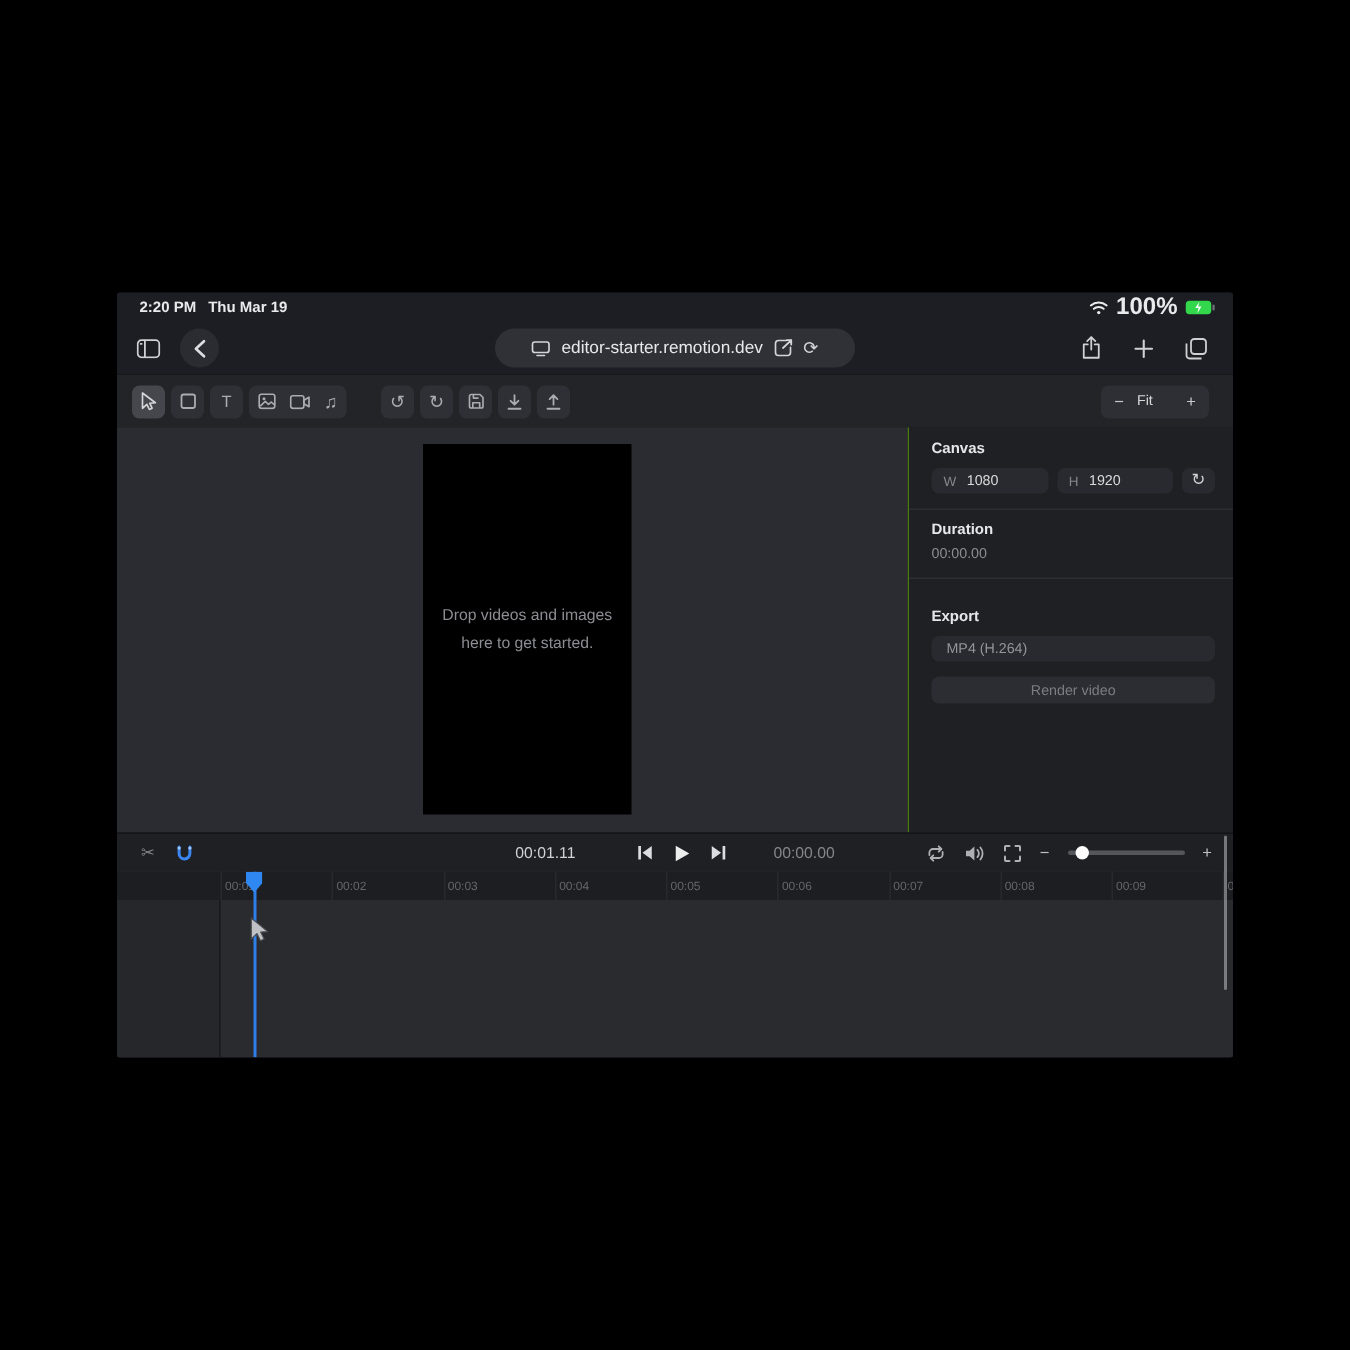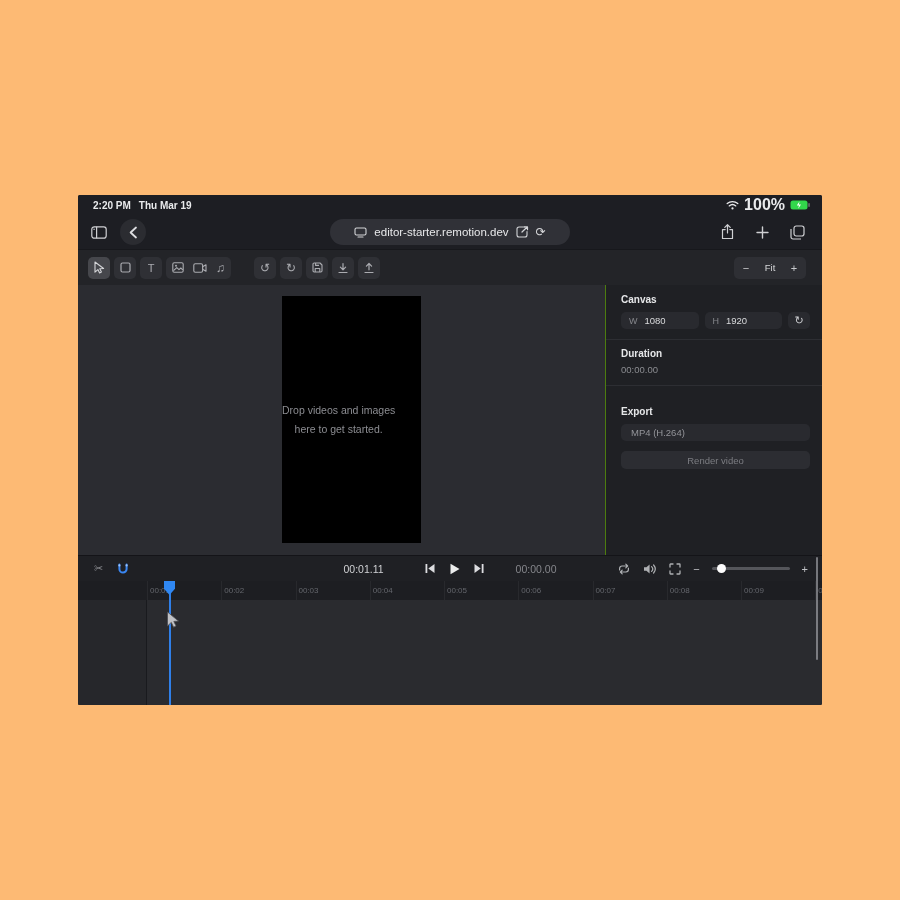--- a/index.html
+++ b/index.html
@@ -1,17 +1,17 @@
 <!DOCTYPE html>
 <html><head>
 <meta charset="utf-8">
 <style>
   * { margin:0; padding:0; box-sizing:border-box; }
   html,body { width:900px; height:900px; background:#242428; font-family:"Liberation Sans", sans-serif; overflow:hidden; }
-  .stage { position:relative; width:900px; height:900px; background:#fdba74; }
+  .stage { position:relative; width:900px; height:900px; background:#000000; }
   .window { position:absolute; left:78px; top:195px; width:744px; height:510px; background:#1d1e23; border-radius:2px; overflow:hidden; display:flex; flex-direction:column; }
 
   
   .statusbar { height:20px; display:flex; align-items:center; justify-content:space-between; padding:0 12px 0 15px; background:#1d1e23; }
   .status-left { display:flex; gap:8px; font-size:10px; font-weight:bold; color:#e9eaec; }
   .status-right { display:flex; align-items:center; gap:5px; font-size:16px; font-weight:bold; color:#e9eaec; }
 
   
   .navbar { height:34px; display:flex; align-items:center; padding:0 12px 0 8px; background:#1d1e23; position:relative; }
   .nav-btn { background:none; border:none; display:flex; align-items:center; justify-content:center; width:26px; height:26px; cursor:default; }
@@ -24,26 +24,26 @@
   
   .toolbar { height:36px; background:#232428; display:flex; align-items:center; padding:0 16px 0 10px; border-top:1px solid #17181c; }
   .tools { display:flex; align-items:center; gap:4px; }
   .tool-btn { width:22px; height:22px; border-radius:5px; background:#2f3035; border:none; display:flex; align-items:center; justify-content:center; color:#abacb1; font-size:11px; }
   .tool-btn.selected { background:#46474c; }
   .tool-group { height:22px; border-radius:5px; background:#2f3035; display:flex; align-items:center; padding:0 6px; gap:9px; }
   .glyph-icon { font-size:12px; line-height:1; color:#abacb1; }
   .gap { width:15px; }
   .zoom-group { margin-left:auto; height:22px; background:#2e2f34; border-radius:5px; display:flex; align-items:center; }
   .zoom-seg { width:24px; height:22px; border:none; background:none; color:#c9cacd; font-size:11px; display:flex; align-items:center; justify-content:center; }
-  .fit-label { font-size:9.5px; color:#d7d8da; width:24px; text-align:center; }
+  .fit-label { font-size:9.5px; color:#d7d8da; width:24px; text-align:left; }
 
   
   .content { height:270px; display:flex; }
   .editor { flex:1; background:#2b2c31; position:relative; display:flex; align-items:flex-start; justify-content:center; }
-  .canvas { margin-top:11px; width:139px; height:247px; background:#000; display:flex; align-items:center; justify-content:flex-start;margin-left:20px; }
+  .canvas { margin-top:11px; width:139px; height:247px; background:#000; display:flex; align-items:center; justify-content:center;margin-left:20px; }
   .drop-text { font-size:10.5px; color:#8c8d92; text-align:center; line-height:1.75; }
   .panel { width:217px; background:#1f2024; border-left:1px solid #4d7c0f; padding:9px 12px 0 15px; font-size:10px; }
   .panel-label { font-size:10px; font-weight:bold; color:#e6e7e9; }
   .panel-row { display:flex; gap:6px; margin-top:7px; }
   .panel-input { height:17px; flex:1; background:#292a2f; border-radius:5px; display:flex; align-items:center; padding:0 8px; gap:7px; }
   .input-prefix { font-size:9px; color:#85868b; }
   .input-value { font-size:9.5px; color:#d9dadc; }
   .icon-sq-btn { width:22px; height:17px; background:#292a2f; border:none; border-radius:5px; color:#cfd0d3; font-size:11px; line-height:1; display:flex; align-items:center; justify-content:center; }
   .panel-divider { height:1px; background:#2d2e33; margin:10px -12px 0 -15px; }
   .panel-value { margin-top:5px; font-size:9.5px; color:#8b8c91; }

